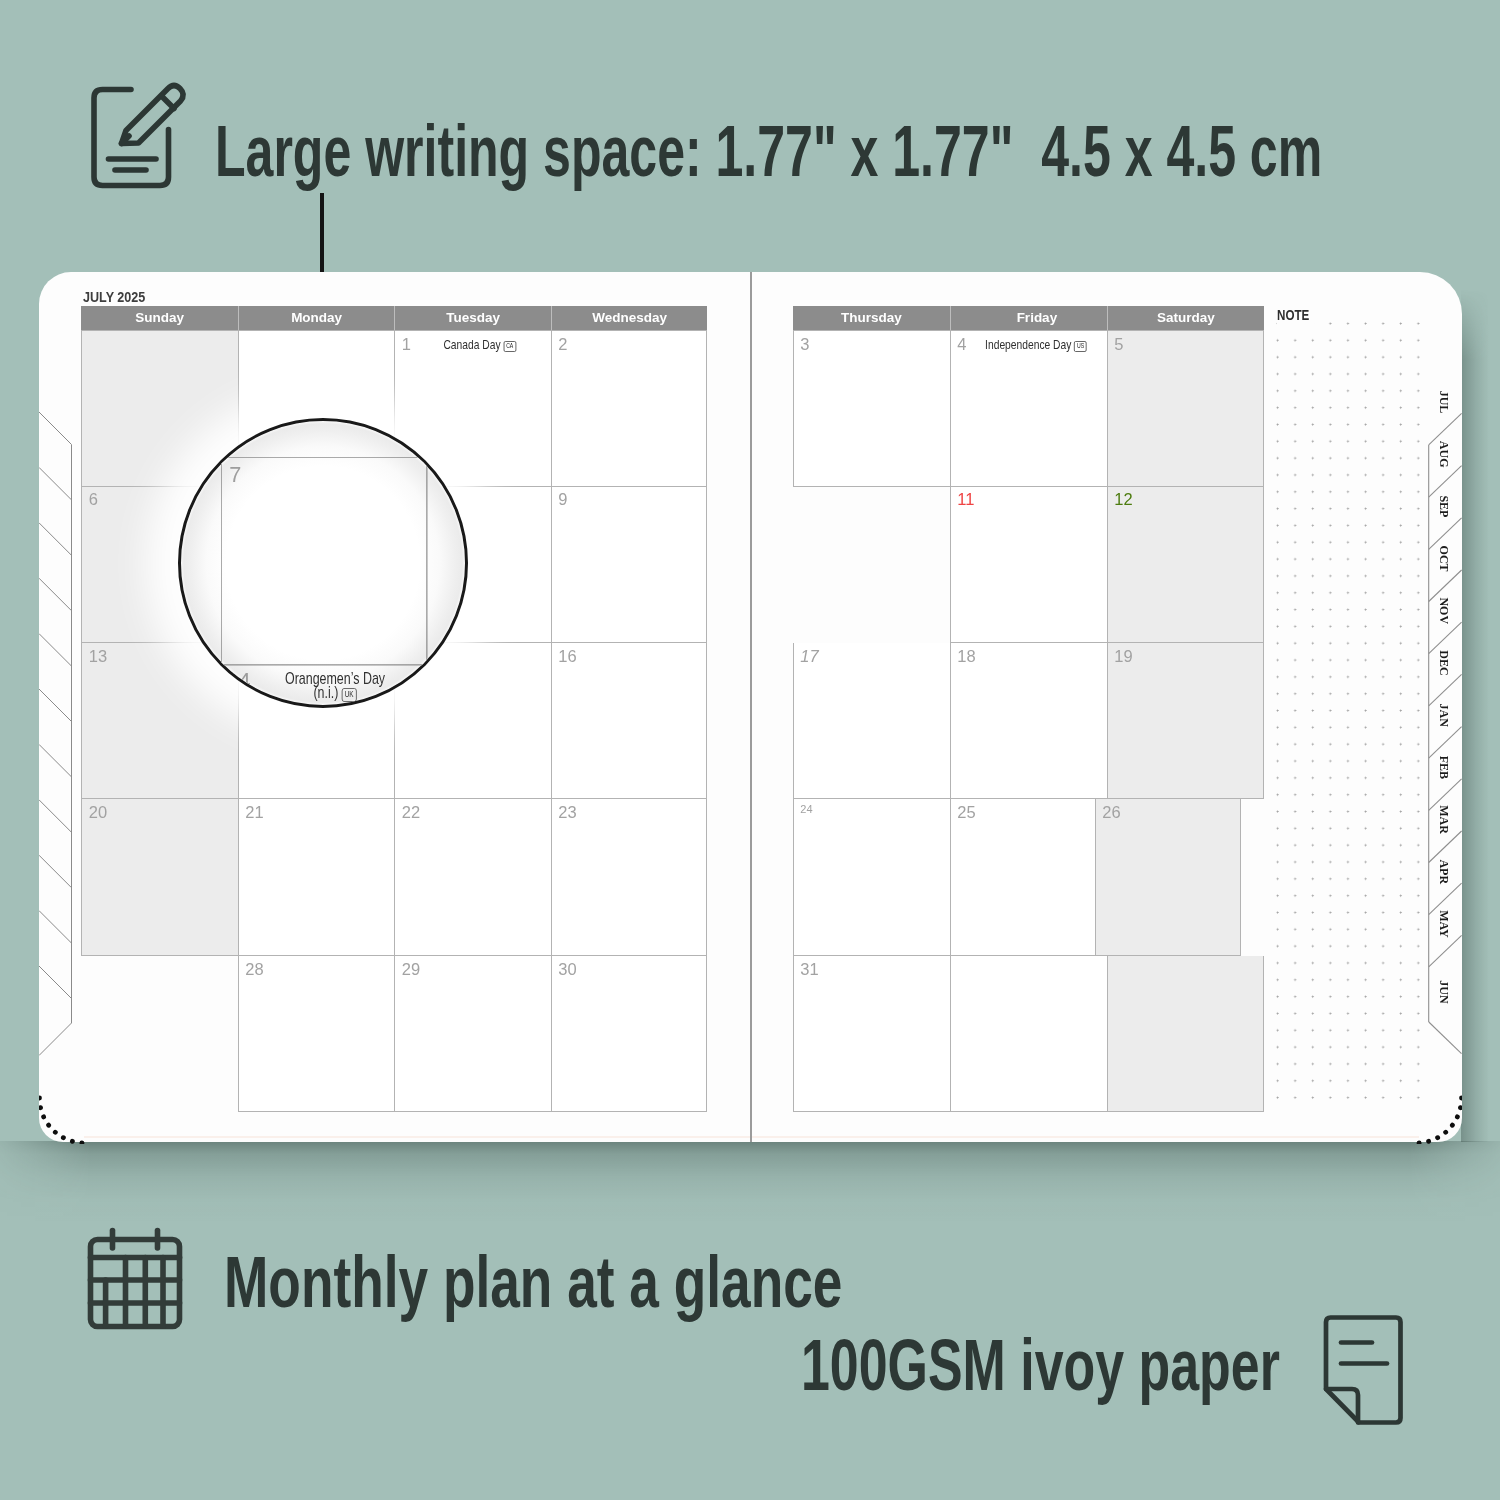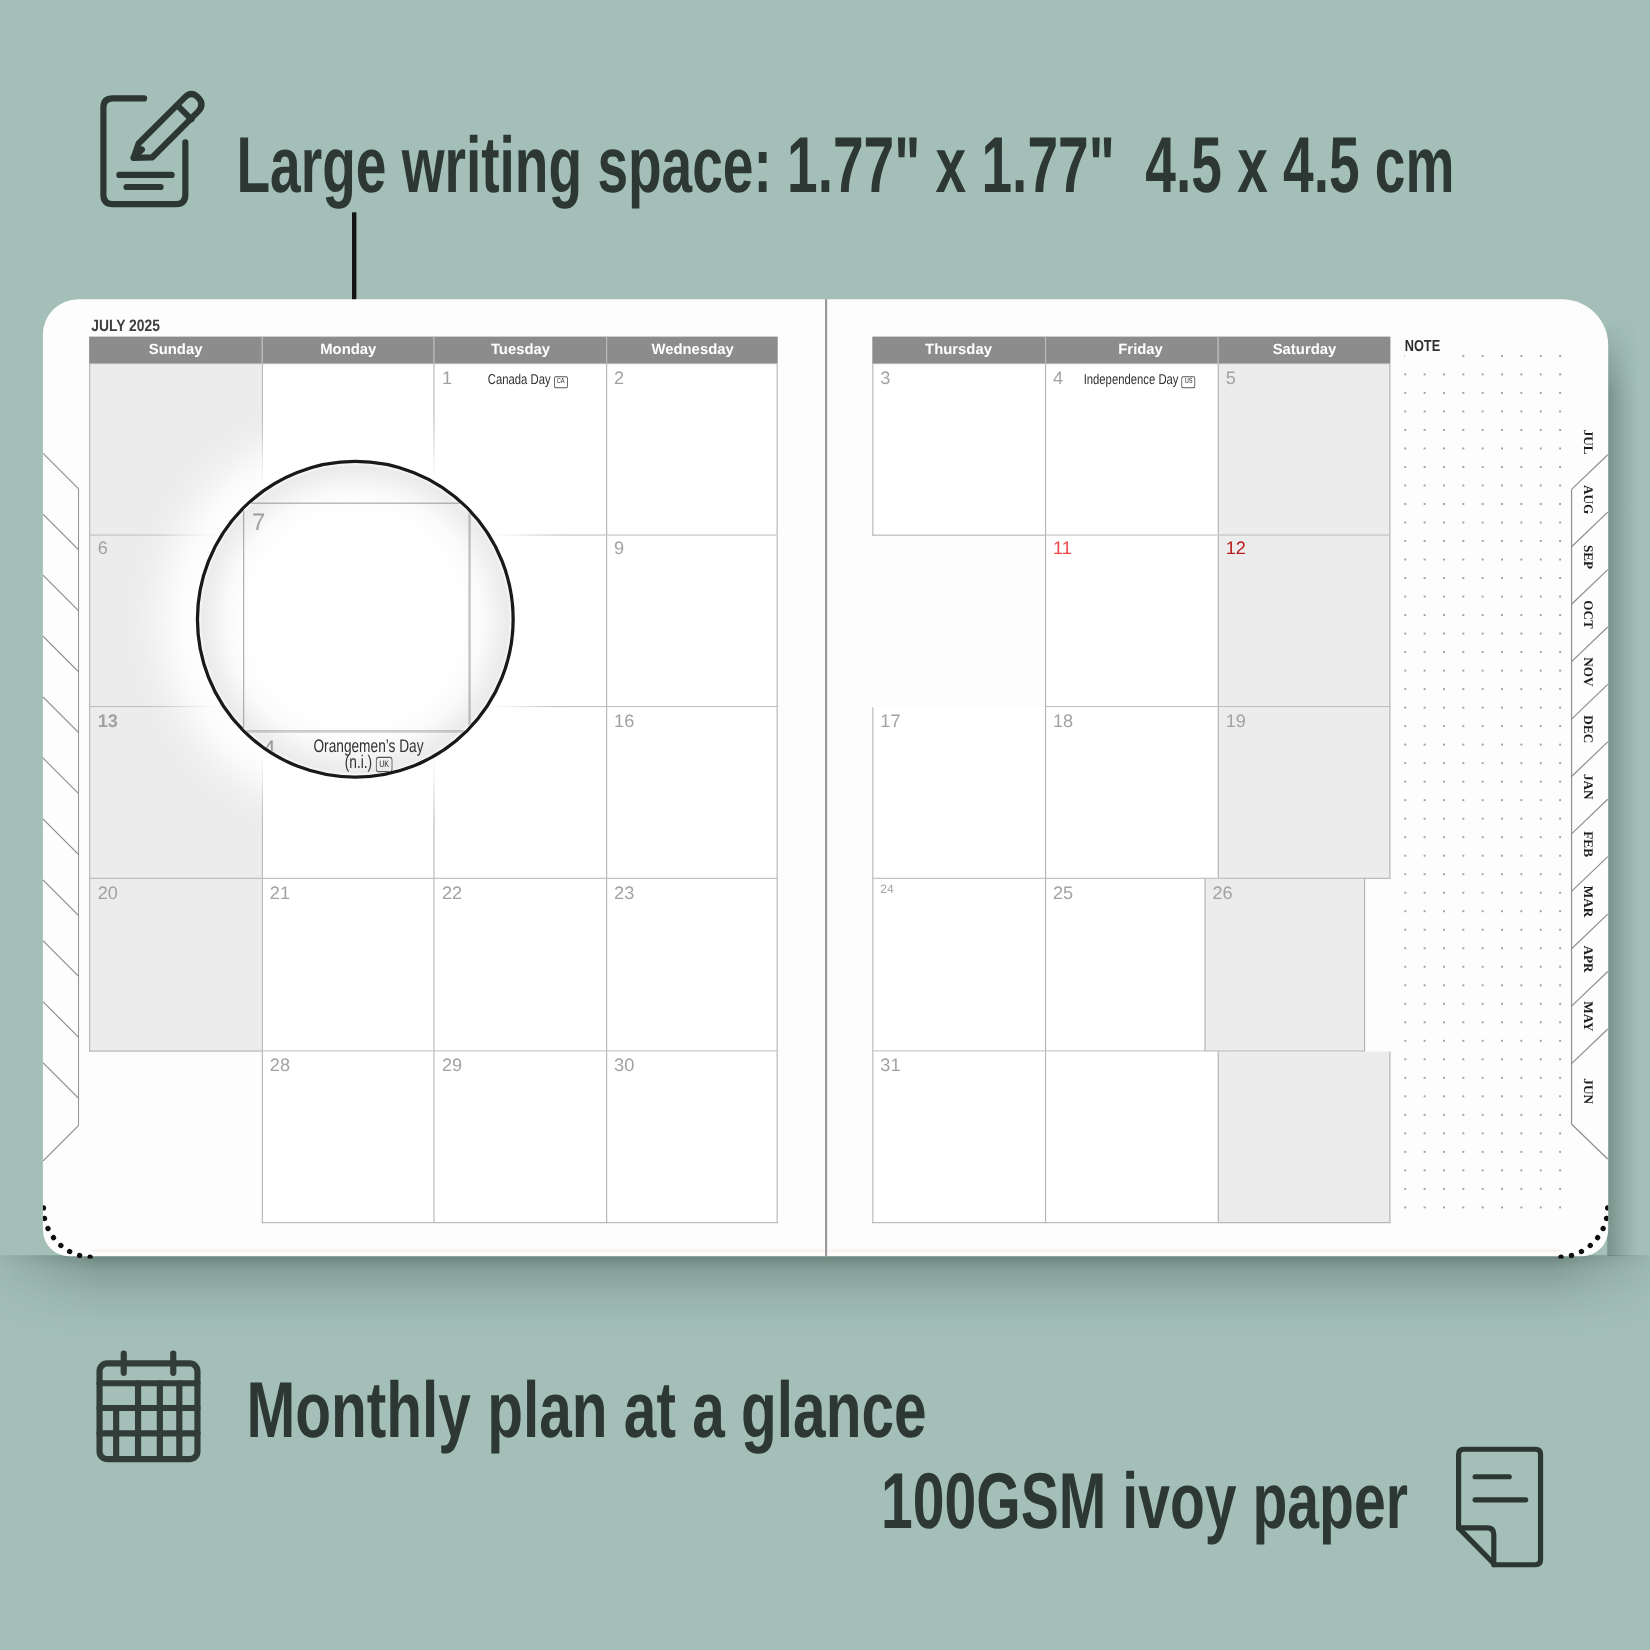--- a/index.html
+++ b/index.html
@@ -52,21 +52,21 @@
         <div style="position:absolute;left:6.4px;top:4.9px;font-size:16.5px;line-height:1;color:#a2a2a2;">2</div>
       </div>
       <div style="position:absolute;left:0px;top:180.16000000000003px;width:156.5px;height:156.36px;background:#ececec;box-sizing:border-box;border:1px solid #b3b3b3;border-width:0 0 1px 1px;">
         <div style="position:absolute;left:6.4px;top:4.9px;font-size:16.5px;line-height:1;color:#a2a2a2;">6</div>
       </div>
       <div style="position:absolute;left:156.5px;top:180.16000000000003px;width:156.5px;height:156.36px;background:#fff;box-sizing:border-box;border:1px solid #b3b3b3;border-width:0 0 1px 1px;"></div>
       <div style="position:absolute;left:313px;top:180.16000000000003px;width:156.5px;height:156.36px;background:#fff;box-sizing:border-box;border:1px solid #b3b3b3;border-width:0 0 1px 1px;"></div>
       <div style="position:absolute;left:469.5px;top:180.16000000000003px;width:156.5px;height:156.36px;background:#fff;box-sizing:border-box;border:1px solid #b3b3b3;border-width:0 1px 1px 1px;">
         <div style="position:absolute;left:6.4px;top:4.9px;font-size:16.5px;line-height:1;color:#a2a2a2;">9</div>
       </div>
-      <div style="position:absolute;left:0px;top:336.52000000000004px;width:156.5px;height:156.36px;background:#ececec;box-sizing:border-box;border:1px solid #b3b3b3;border-width:0 0 1px 1px;font-weight:bold;">
+      <div style="position:absolute;left:0px;top:336.52000000000004px;width:156.5px;height:156.36px;background:#ececec;box-sizing:border-box;border:1px solid #b3b3b3;border-width:0 0 1px 1px;">
         <div style="position:absolute;left:6.4px;top:4.9px;font-size:16.5px;line-height:1;color:#a2a2a2;">13</div>
       </div>
       <div style="position:absolute;left:156.5px;top:336.52000000000004px;width:156.5px;height:156.36px;background:#fff;box-sizing:border-box;border:1px solid #b3b3b3;border-width:0 0 1px 1px;"></div>
       <div style="position:absolute;left:313px;top:336.52000000000004px;width:156.5px;height:156.36px;background:#fff;box-sizing:border-box;border:1px solid #b3b3b3;border-width:0 0 1px 1px;"></div>
       <div style="position:absolute;left:469.5px;top:336.52000000000004px;width:156.5px;height:156.36px;background:#fff;box-sizing:border-box;border:1px solid #b3b3b3;border-width:0 1px 1px 1px;">
         <div style="position:absolute;left:6.4px;top:4.9px;font-size:16.5px;line-height:1;color:#a2a2a2;">16</div>
       </div>
       <div style="position:absolute;left:0px;top:492.88000000000005px;width:156.5px;height:156.36px;background:#ececec;box-sizing:border-box;border:1px solid #b3b3b3;border-width:0 0 1px 1px;">
         <div style="position:absolute;left:6.4px;top:4.9px;font-size:16.5px;line-height:1;color:#a2a2a2;">20</div>
       </div>
@@ -101,24 +101,24 @@
         <div style="position:absolute;left:6.4px;top:4.9px;font-size:16.5px;line-height:1;color:#a2a2a2;">4</div>
         <div style="position:absolute;left:7px;top:6.4px;width:100%;text-align:center;font-size:13px;line-height:1;color:#2f2f2f;transform:scaleX(0.79);transform-origin:center 0;">Independence Day <span style="display:inline-block;border:1px solid #555;border-radius:2px;font-size:6.5px;line-height:8.5px;height:9.5px;padding:0 2.5px;vertical-align:1px;color:#222;">US</span></div>
       </div>
       <div style="position:absolute;left:314px;top:23.8px;width:157px;height:156.36px;background:#ececec;box-sizing:border-box;border:1px solid #b3b3b3;border-width:1px 1px 1px 1px;">
         <div style="position:absolute;left:6.4px;top:4.9px;font-size:16.5px;line-height:1;color:#a2a2a2;">5</div>
       </div>
       <div style="position:absolute;left:157px;top:180.16000000000003px;width:157px;height:156.36px;background:#fff;box-sizing:border-box;border:1px solid #b3b3b3;border-width:0 0 1px 1px;">
         <div style="position:absolute;left:6.4px;top:4.9px;font-size:16.5px;line-height:1;color:#ef4444;">11</div>
       </div>
       <div style="position:absolute;left:314px;top:180.16000000000003px;width:157px;height:156.36px;background:#ececec;box-sizing:border-box;border:1px solid #b3b3b3;border-width:0 1px 1px 1px;">
-        <div style="position:absolute;left:6.4px;top:4.9px;font-size:16.5px;line-height:1;color:#b91c1c;">12</div>
+        <div style="position:absolute;left:6.4px;top:4.9px;font-size:16.5px;line-height:1;color:#4d7c0f;">12</div>
       </div>
       <div style="position:absolute;left:0px;top:336.52000000000004px;width:157px;height:156.36px;background:#fff;box-sizing:border-box;border:1px solid #b3b3b3;border-width:0 0 1px 1px;">
-        <div style="position:absolute;left:6.4px;top:4.9px;font-size:16.5px;line-height:1;color:#a2a2a2;">17</div>
+        <div style="position:absolute;left:6.4px;top:4.9px;font-size:16.5px;line-height:1;color:#a2a2a2;font-style:italic;">17</div>
       </div>
       <div style="position:absolute;left:157px;top:336.52000000000004px;width:157px;height:156.36px;background:#fff;box-sizing:border-box;border:1px solid #b3b3b3;border-width:0 0 1px 1px;">
         <div style="position:absolute;left:6.4px;top:4.9px;font-size:16.5px;line-height:1;color:#a2a2a2;">18</div>
       </div>
       <div style="position:absolute;left:314px;top:336.52000000000004px;width:157px;height:156.36px;background:#ececec;box-sizing:border-box;border:1px solid #b3b3b3;border-width:0 1px 1px 1px;">
         <div style="position:absolute;left:6.4px;top:4.9px;font-size:16.5px;line-height:1;color:#a2a2a2;">19</div>
       </div>
       <div style="position:absolute;left:0px;top:492.88000000000005px;width:157px;height:156.36px;background:#fff;box-sizing:border-box;border:1px solid #b3b3b3;border-width:0 0 1px 1px;">
         <div style="position:absolute;left:6.4px;top:4.9px;font-size:11px;line-height:1;color:#a2a2a2;">24</div>
       </div>

